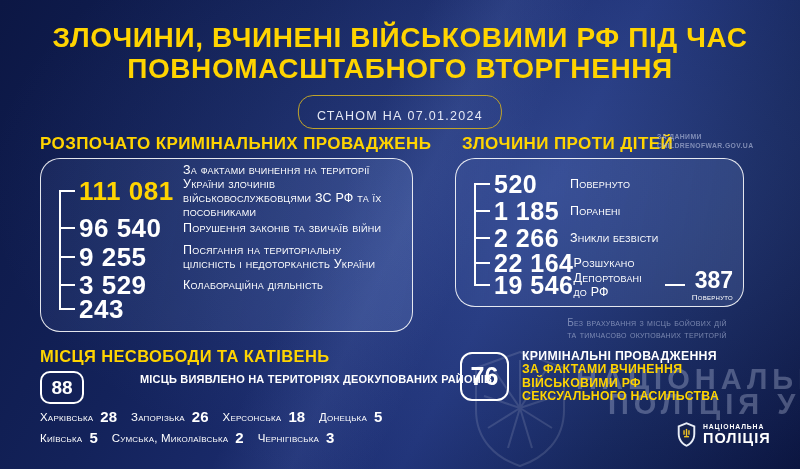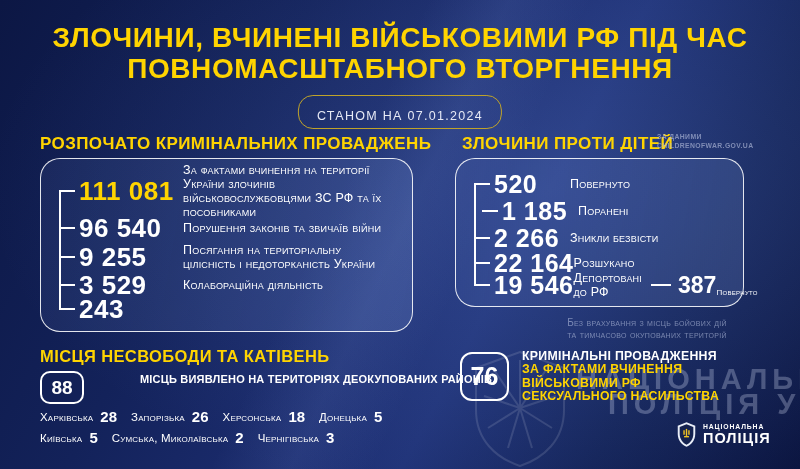--- a/index.html
+++ b/index.html
@@ -47,27 +47,27 @@
   #proc-panel .srow{right:12px;}
   #child-panel .srow{right:10px;}
   #proc-panel .lbl{width:205px;}
 
   #proc-panel .r1{top:9px;height:46px;}
   #proc-panel .r2{top:56px;}
   #proc-panel .r3{top:83px;height:30px;}
   #proc-panel .r4{top:113px;}
   #proc-panel .r5{top:137px;}
   #child-panel .r1{top:12px;}
-  #child-panel .r2{top:39px;padding-left:8px;}
+  #child-panel .r2{top:39px;}
   #child-panel .r3{top:66px;}
   #child-panel .r4{top:91px;}
   #child-panel .r5{top:113px;}
 
   .dash{width:20px;height:2px;background:#fff;margin:0 7px 0 9px;flex:0 0 auto;}
-  .returned{display:flex;flex-direction:row;align-items:flex-end;}
+  .returned{display:flex;flex-direction:column;align-items:flex-end;}
   .returned .rnum{font-size:23px;font-weight:700;line-height:1;}
   .returned .rlbl{font-size:8px;letter-spacing:0.3px;margin-top:1px;color:#fff;}
 
   #child-footnote{position:absolute;left:547px;top:317px;width:200px;text-align:center;
     font-size:10px;line-height:11.5px;letter-spacing:0.3px;color:rgba(186,196,226,0.58);}
 
   
   #det-header{left:40px;top:347px;font-size:16.5px;}
   .count-badge{position:absolute;border:2px solid #fff;border-radius:10px;
     display:flex;align-items:center;justify-content:center;font-weight:700;color:#fff;}

